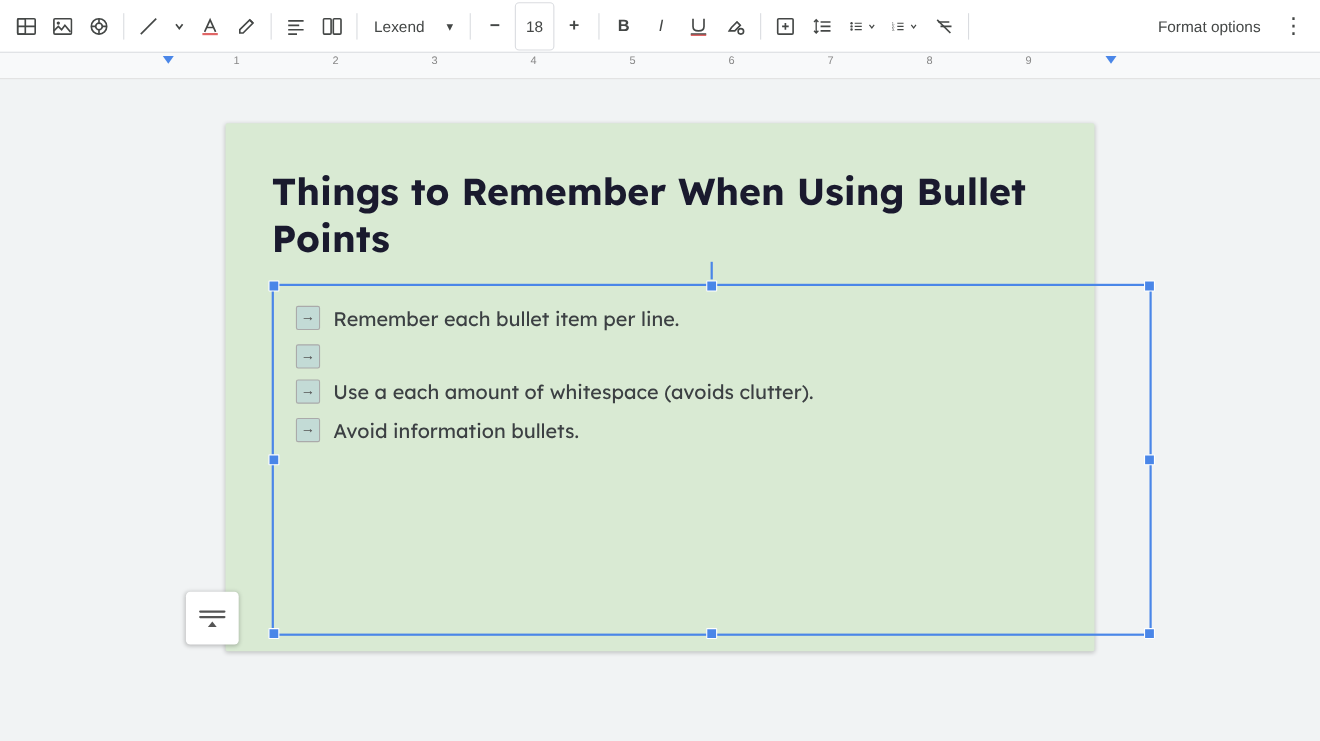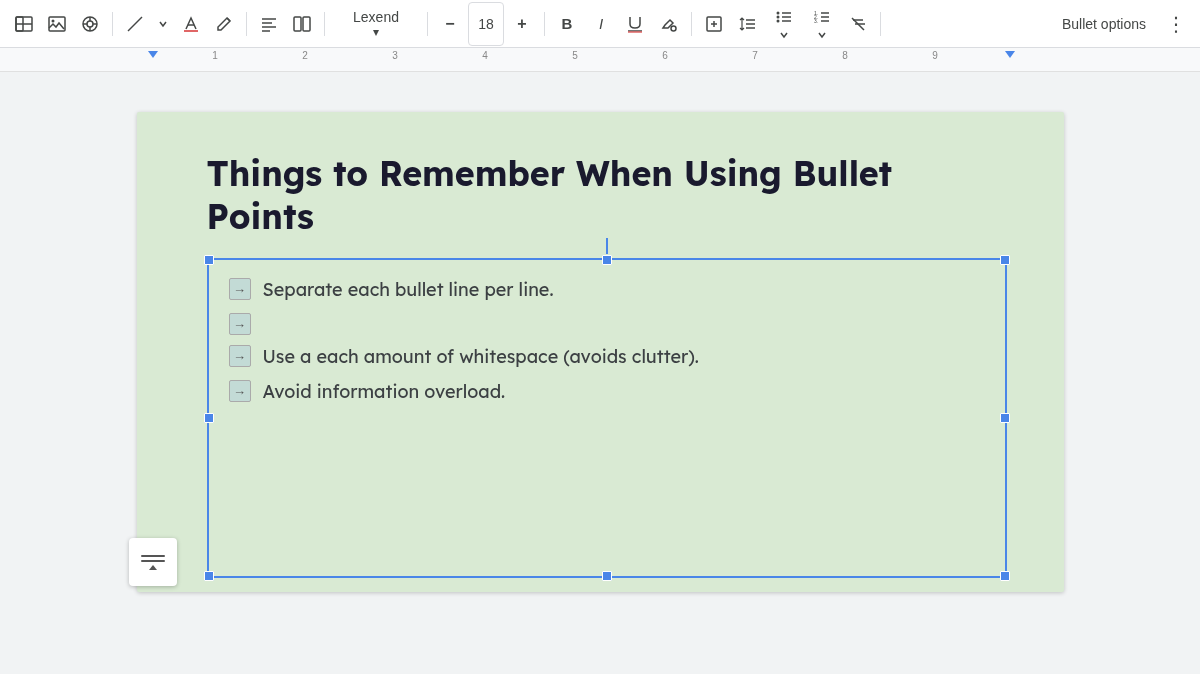--- a/index.html
+++ b/index.html
@@ -43,21 +43,20 @@
       justify-content: center;
       width: 32px;
       height: 32px;
       border: none;
       background: transparent;
       border-radius: 4px;
       cursor: pointer;
       color: #444746;
       font-size: 14px;
       position: relative;
-      flex-direction: column;
     }
 
     .tb-btn-wide {
       width: auto;
       padding: 0 6px;
       gap: 4px;
       font-size: 14px;
     }
 
     .font-name-btn {
@@ -159,25 +158,25 @@
       display: flex;
       justify-content: center;
       padding: 40px 20px;
       height: calc(674px - 48px - 24px);
       overflow: hidden;
     }
 
     
     .slide {
       background: #d9ead3;
-      width: 927px;
+      width: 790px;
       height: 480px;
       border-radius: 2px;
       position: relative;
-      padding: 40px 70px;
+      padding: 40px 42px;
       box-shadow: 0 1px 4px rgba(0,0,0,0.2);
     }
 
     .slide-title {
       font-family: 'Lexend', 'Arial', sans-serif;
       font-size: 34px;
       font-weight: 700;
       color: #1a1a2e;
       margin-bottom: 20px;
     }
@@ -439,21 +438,21 @@
     <svg width="18" height="18" viewBox="0 0 18 18" fill="none">
       <line x1="3" y1="3" x2="15" y2="15" stroke="#444746" stroke-width="1.5"></line>
       <line x1="4" y1="5" x2="14" y2="5" stroke="#444746" stroke-width="1.5"></line>
       <line x1="6" y1="9" x2="16" y2="9" stroke="#444746" stroke-width="1.5"></line>
     </svg>
   </button>
 
   <div class="toolbar-divider"></div>
 
   <button class="format-options-btn">
-    <span>Bullet options</span>
+    <span>Format options</span>
   </button>
 
   <button class="more-btn">
     <span>⋮</span>
   </button>
 </div>
 
 <div class="ruler">
   <div style="position:relative; width:100%; height:100%;">
 
@@ -489,32 +488,32 @@
       <div class="handle handle-tr"></div>
       <div class="handle handle-ml"></div>
       <div class="handle handle-mr"></div>
       <div class="handle handle-bl"></div>
       <div class="handle handle-bc"></div>
       <div class="handle handle-br"></div>
 
       <ul class="bullet-list">
         <li class="bullet-item">
           <span class="bullet-arrow">→</span>
-          <span>Separate each bullet line per line.</span>
+          <span>Remember each bullet item per line.</span>
         </li>
         <li class="bullet-item">
           <span class="bullet-arrow">→</span>
         </li>
         <li class="bullet-item">
           <span class="bullet-arrow">→</span>
           <span>Use a each amount of whitespace (avoids clutter).</span>
         </li>
         <li class="bullet-item">
           <span class="bullet-arrow">→</span>
-          <span>Avoid information overload.</span>
+          <span>Avoid information bullets.</span>
         </li>
       </ul>
 
       <div class="align-widget">
         <div class="align-line" style="width:24px;"></div>
         <div class="align-line" style="width:24px;"></div>
         <div class="align-widget-arrow"></div>
       </div>
     </div>
 

